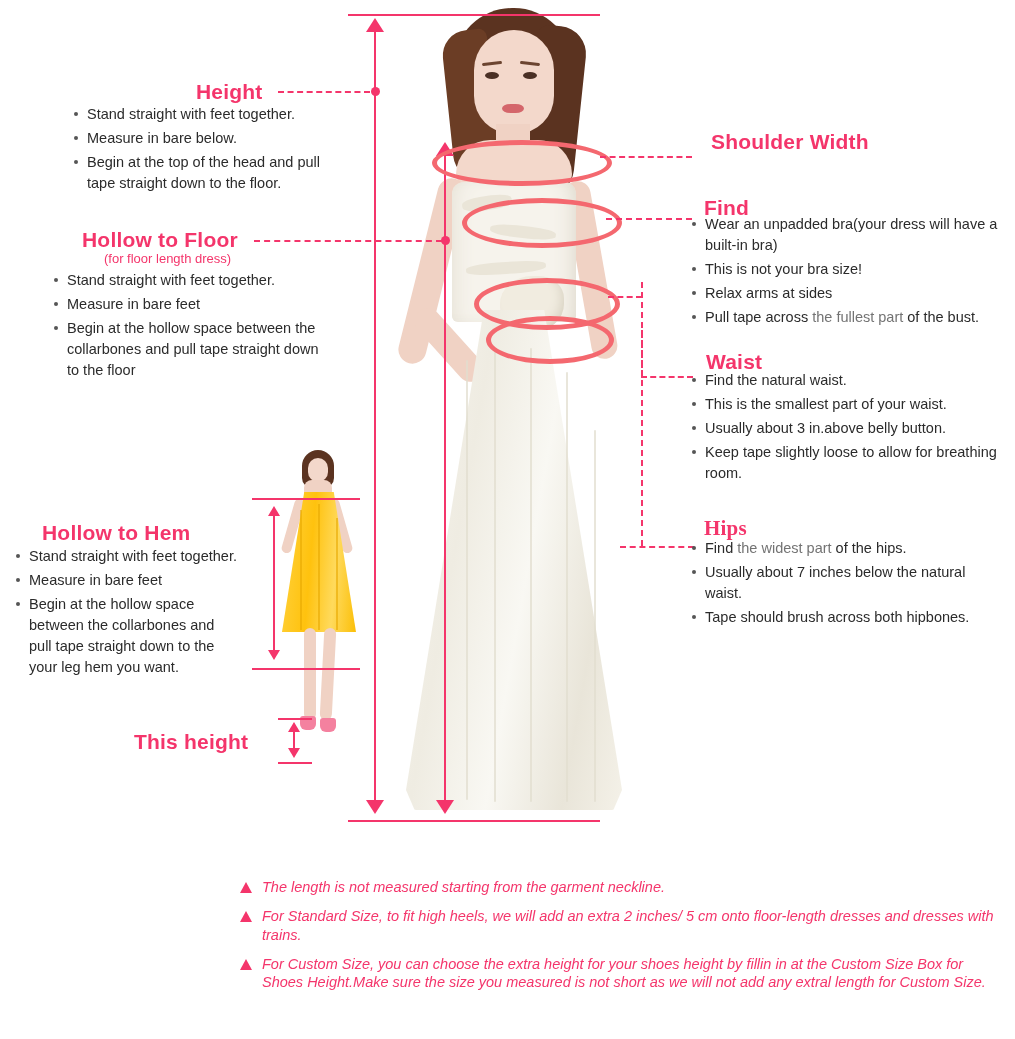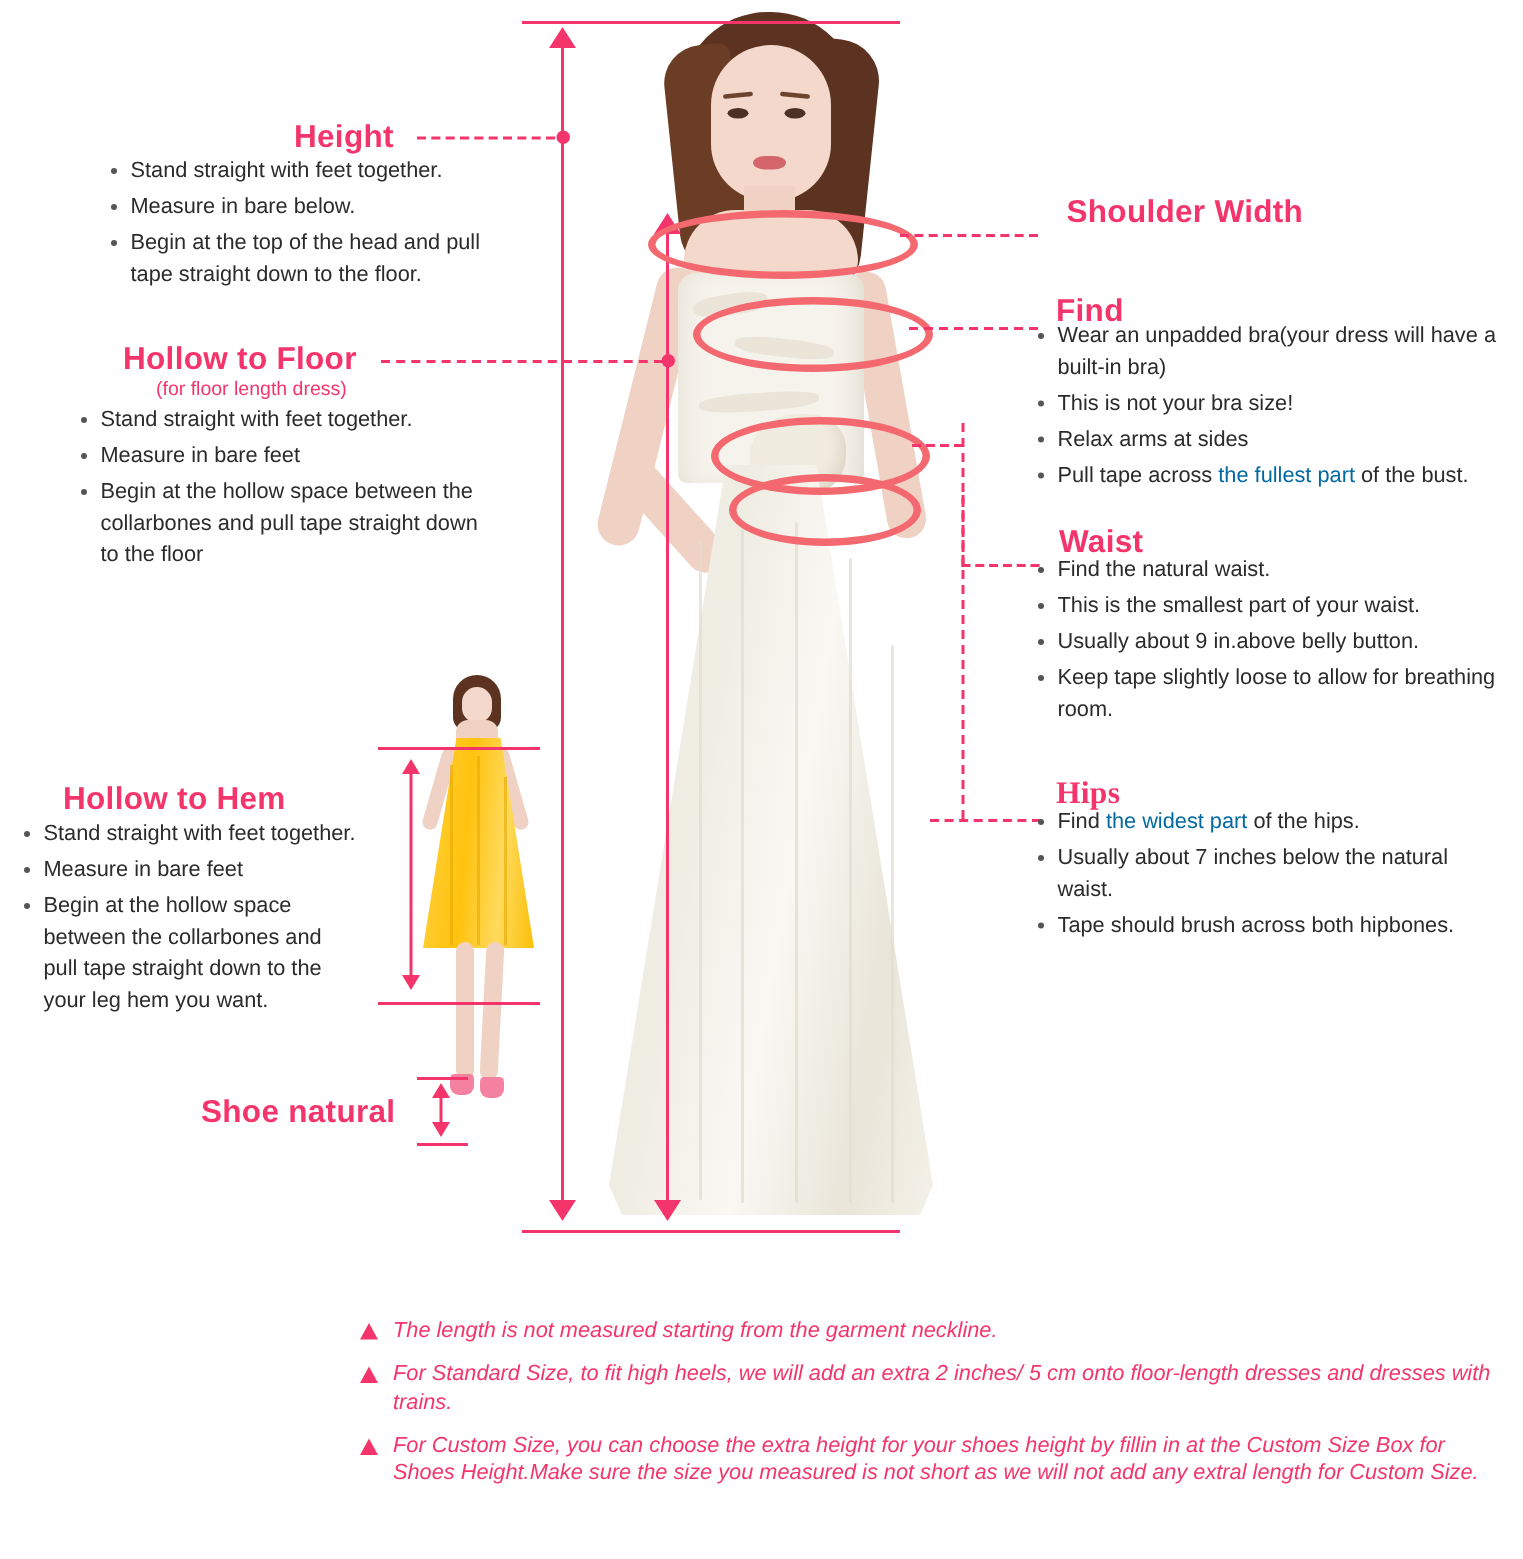--- a/index.html
+++ b/index.html
@@ -48,21 +48,21 @@
   .bullets .li::before {
     content: "";
     position: absolute;
     left: 2px;
     top: 8px;
     width: 4px;
     height: 4px;
     border-radius: 50%;
     background: #555;
   }
-  .pink-em { color: #0369a1; }
+  .pink-em { color: #737373; }
 
   
   .figure {
     position: absolute;
   }
 
   
   #bride {
     left: 370px;
     top: 0px;
@@ -453,37 +453,37 @@
     <div class="li">Begin at the hollow space between the collarbones and pull tape straight down to the floor</div>
   </div>
 
   <div class="heading" style="left:42px; top:521px;">Hollow to Hem</div>
   <div class="bullets" style="left:14px; top:546px; width:226px;">
     <div class="li">Stand straight with feet together.</div>
     <div class="li">Measure in bare feet</div>
     <div class="li">Begin at the hollow space between the collarbones and pull tape straight down to the your leg hem  you want.</div>
   </div>
 
-  <div class="heading" style="left:134px; top:730px;">Shoe natural</div>
+  <div class="heading" style="left:134px; top:730px;">This height</div>
 
   <div class="heading" style="left:711px; top:130px;">Shoulder Width</div>
 
   <div class="heading" style="left:704px; top:196px;">Find</div>
   <div class="bullets" style="left:690px; top:214px; width:320px;">
     <div class="li">Wear an unpadded bra(your dress will have a built-in bra)</div>
     <div class="li">This is not your bra size!</div>
     <div class="li">Relax arms at sides</div>
     <div class="li"><span>Pull tape across </span><span class="pink-em">the fullest part</span><span> of the bust.</span></div>
   </div>
 
   <div class="heading" style="left:706px; top:350px;">Waist</div>
   <div class="bullets" style="left:690px; top:370px; width:316px;">
     <div class="li">Find the natural waist.</div>
     <div class="li">This is the smallest part of your waist.</div>
-    <div class="li">Usually about 9 in.above belly button.</div>
+    <div class="li">Usually about 3 in.above belly button.</div>
     <div class="li">Keep tape slightly loose to allow for breathing room.</div>
   </div>
 
   <div class="heading" style="left:704px; top:516px;font-family:Liberation Serif, serif;">Hips</div>
   <div class="bullets" style="left:690px; top:538px; width:316px;">
     <div class="li"><span>Find </span><span class="pink-em">the widest part</span><span> of the hips.</span></div>
     <div class="li">Usually about 7 inches below the natural waist.</div>
     <div class="li">Tape should brush across both hipbones.</div>
   </div>
 

